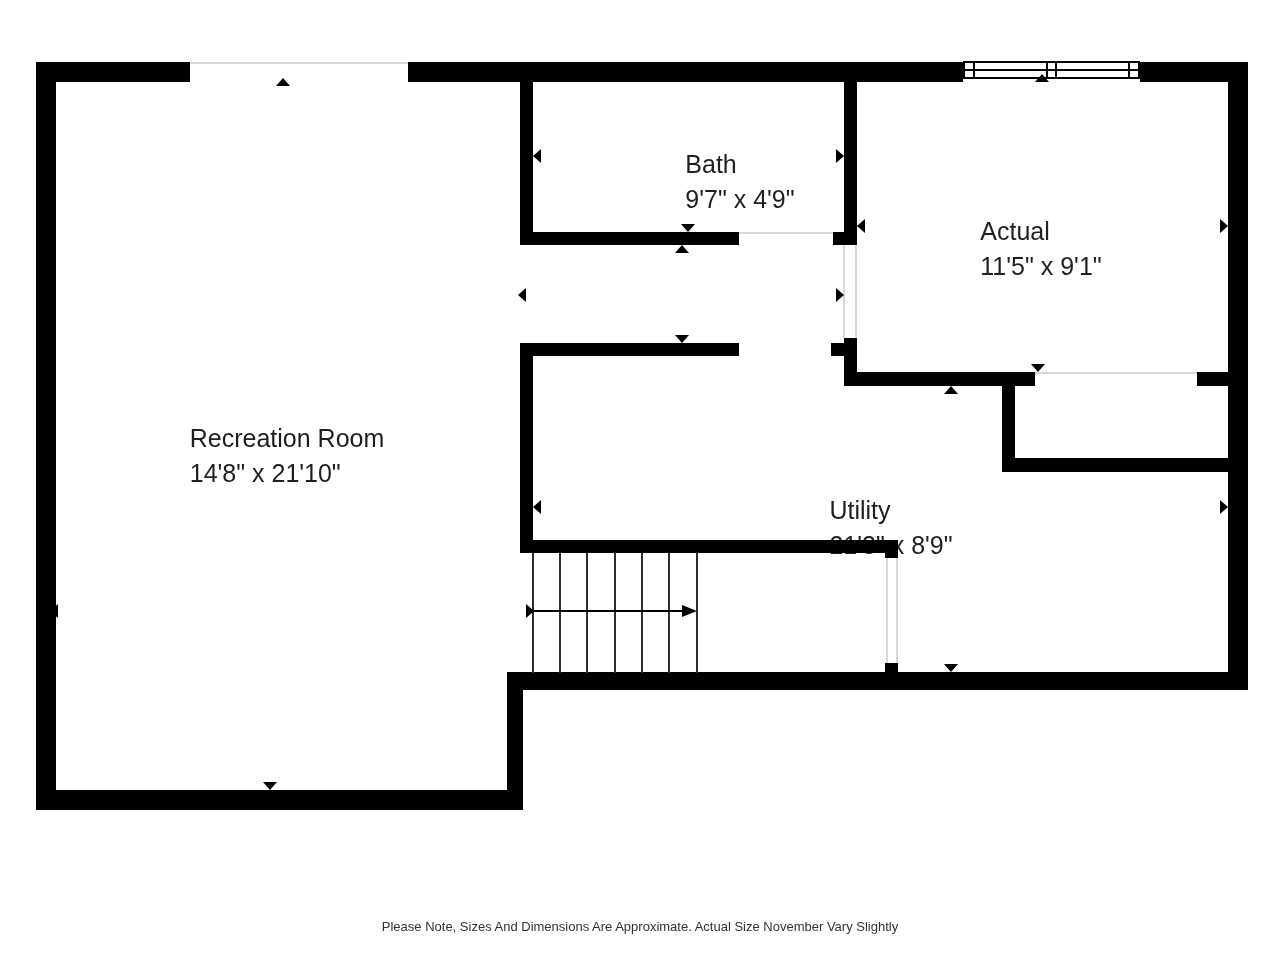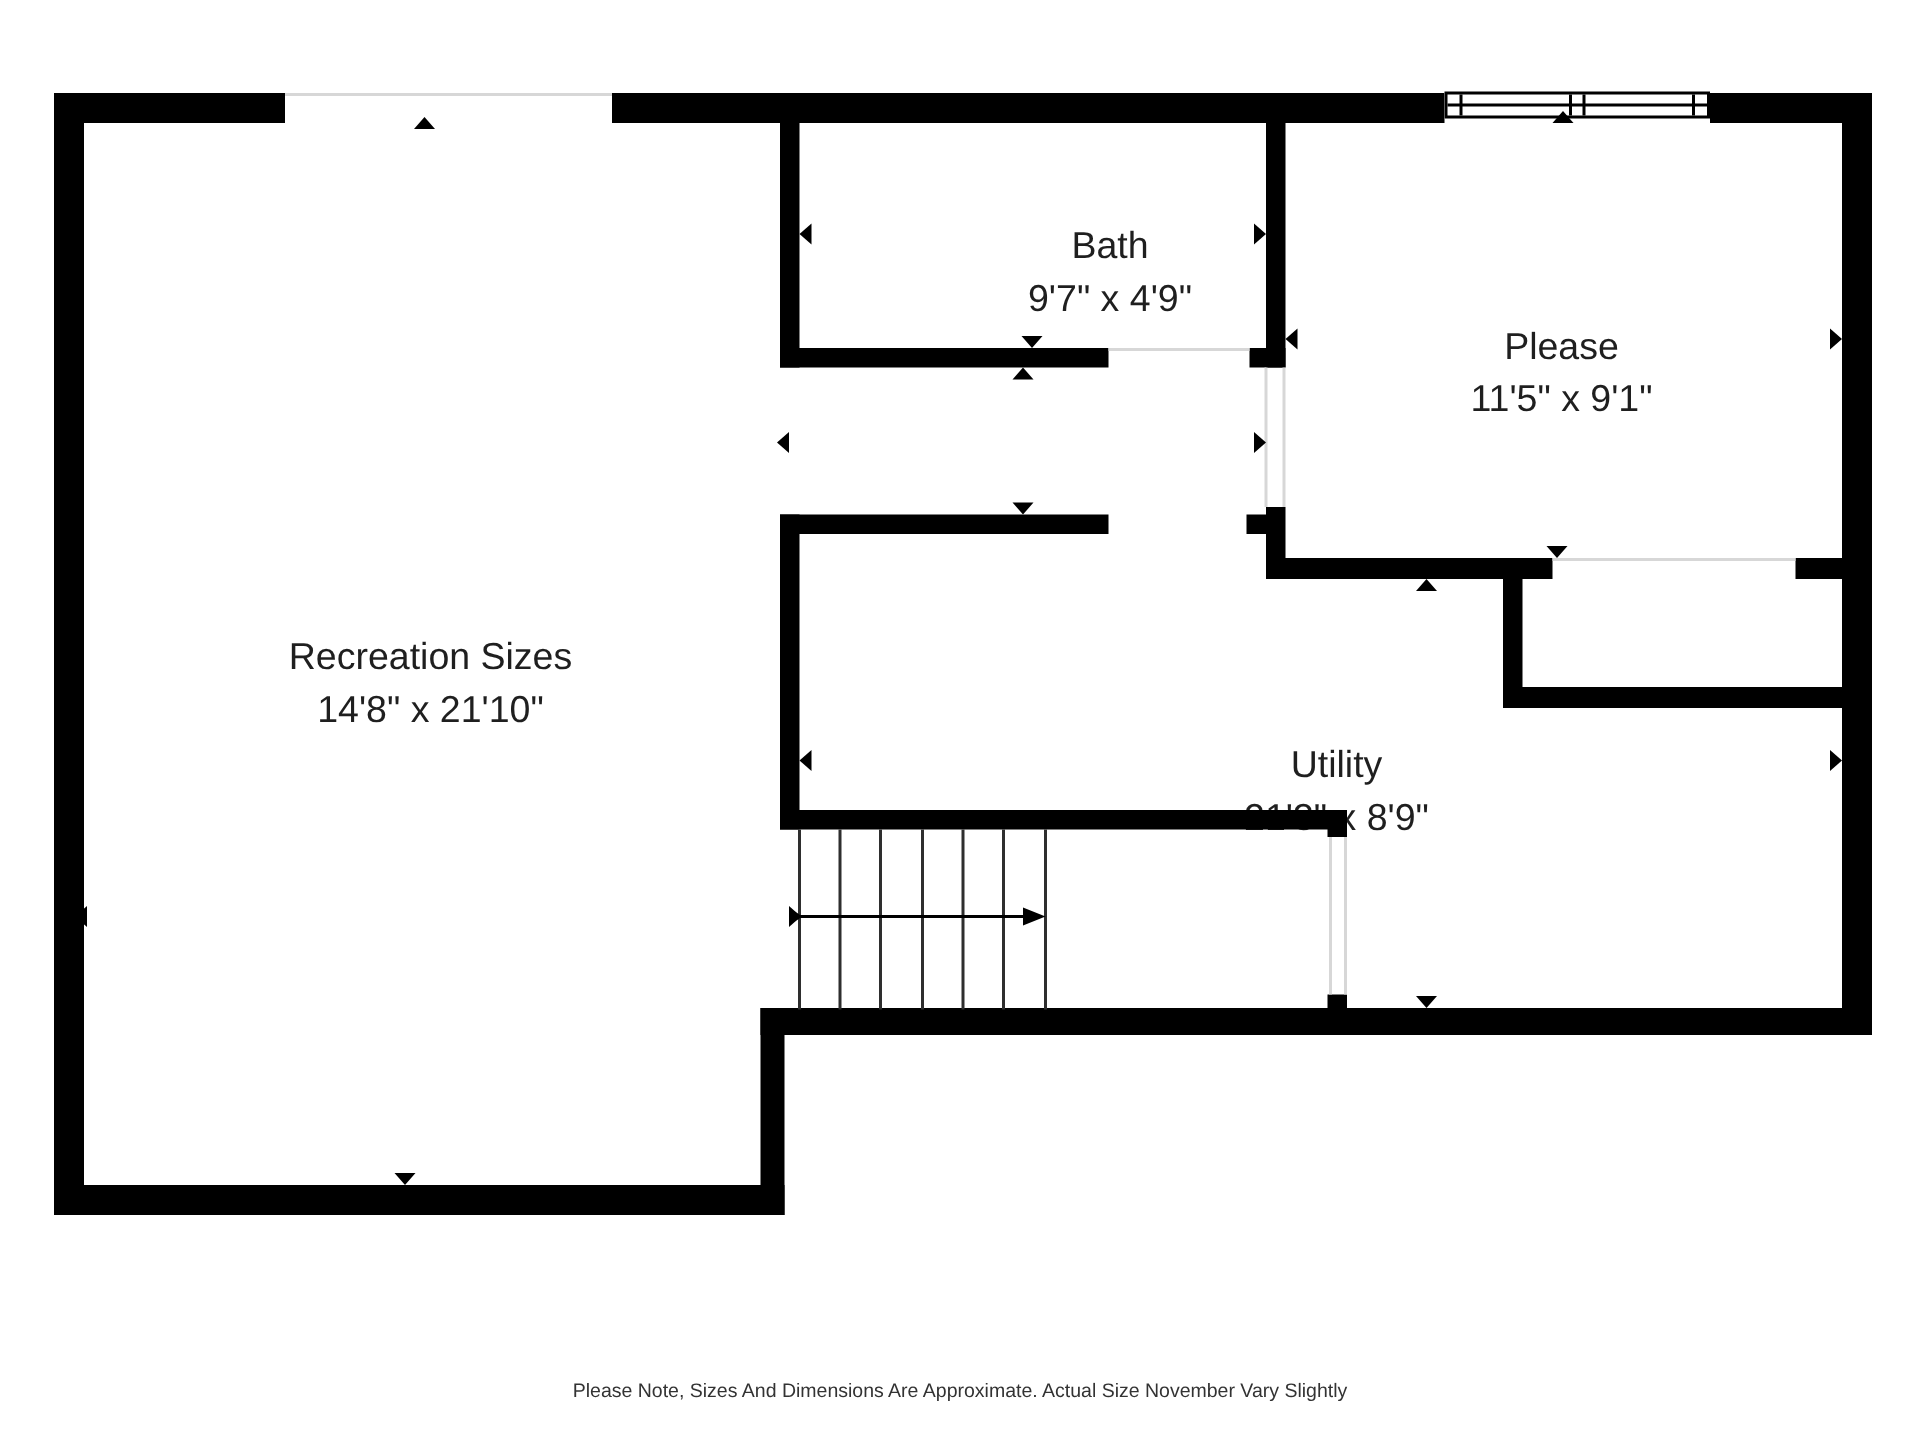--- a/index.html
+++ b/index.html
@@ -7,21 +7,21 @@
     position:relative;
     width:1280px;height:960px;
     background:#ffffff;
     font-family:"Liberation Sans","DejaVu Sans",sans-serif;
     overflow:hidden;
   }
   .wall{position:absolute;background:#000;z-index:2;}
   .frame-line{position:absolute;background:#d7d7d7;z-index:2;}
   .room-label{
     position:absolute;transform:translateX(-50%);
-    text-align:center;z-index:1;color:#1f1f1f;
+    z-index:1;color:#1f1f1f;
     font-size:25px;line-height:35px;white-space:nowrap;
   }
   .tri{position:absolute;width:0;height:0;z-index:3;}
   .tri-up{border-left:7px solid transparent;border-right:7px solid transparent;border-bottom:8px solid #000;}
   .tri-down{border-left:7px solid transparent;border-right:7px solid transparent;border-top:8px solid #000;}
   .tri-left{border-top:7px solid transparent;border-bottom:7px solid transparent;border-right:8px solid #000;}
   .tri-right{border-top:7px solid transparent;border-bottom:7px solid transparent;border-left:8px solid #000;}
   .stair-line{position:absolute;top:0;width:2px;height:100%;background:#2e2e2e;}
   .stairs{position:absolute;left:532px;top:553px;width:166px;height:120px;z-index:2;}
   .stair-arrow-line{position:absolute;left:530px;top:610px;width:154px;height:2px;background:#000;z-index:3;}
@@ -116,29 +116,29 @@
   <div class="tri tri-left" style="left:857px;top:219px"></div>
   <div class="tri tri-right" style="left:1220px;top:219px"></div>
   <div class="tri tri-down" style="left:1031px;top:364px"></div>
 
   <div class="tri tri-up" style="left:944px;top:386px"></div>
   <div class="tri tri-left" style="left:533px;top:500px"></div>
   <div class="tri tri-right" style="left:1220px;top:500px"></div>
   <div class="tri tri-down" style="left:944px;top:664px"></div>
 
   <div class="room-label" style="left:287px;top:421px">
-    <div>Recreation Sizes</div>
+    <div>Recreation Room</div>
     <div>14'8" x 21'10"</div>
   </div>
   <div class="room-label" style="left:740px;top:147px">
     <div>Bath</div>
     <div>9'7" x 4'9"</div>
   </div>
   <div class="room-label" style="left:1041px;top:214px">
-    <div>Please</div>
+    <div>Actual</div>
     <div>11'5" x 9'1"</div>
   </div>
   <div class="room-label" style="left:891px;top:493px">
     <div>Utility</div>
     <div>21'3" x 8'9"</div>
   </div>
 
   <div class="footer-note">Please Note, Sizes And Dimensions Are Approximate. Actual Size November Vary Slightly</div>
 
 </div>

